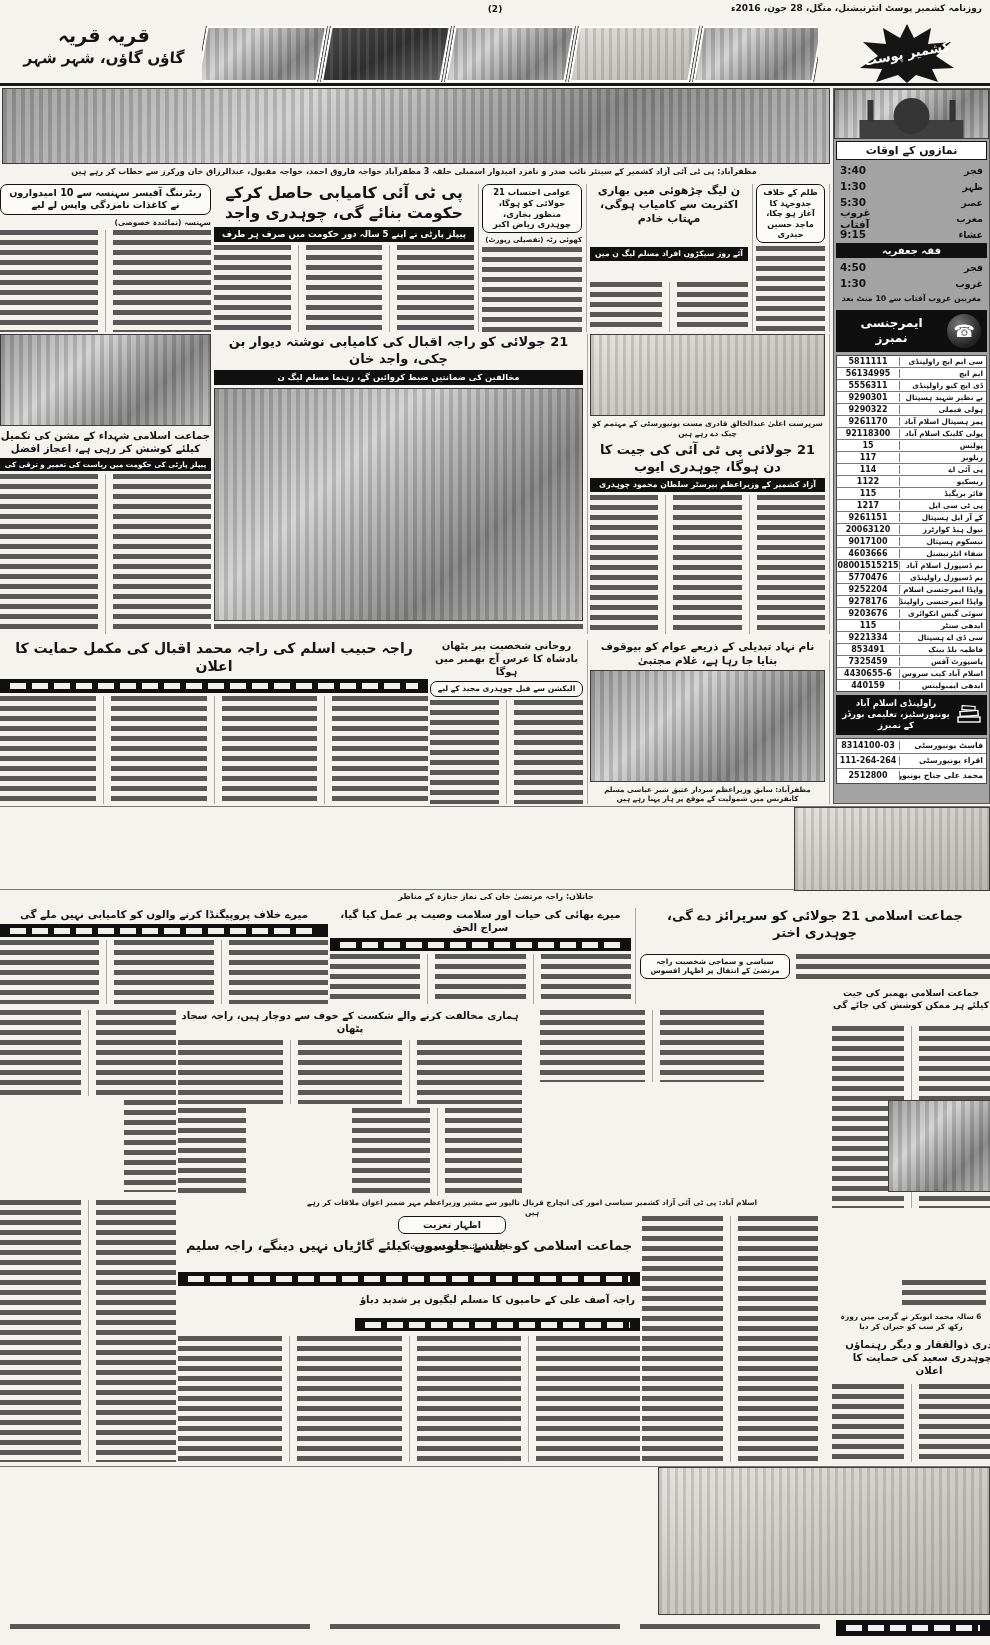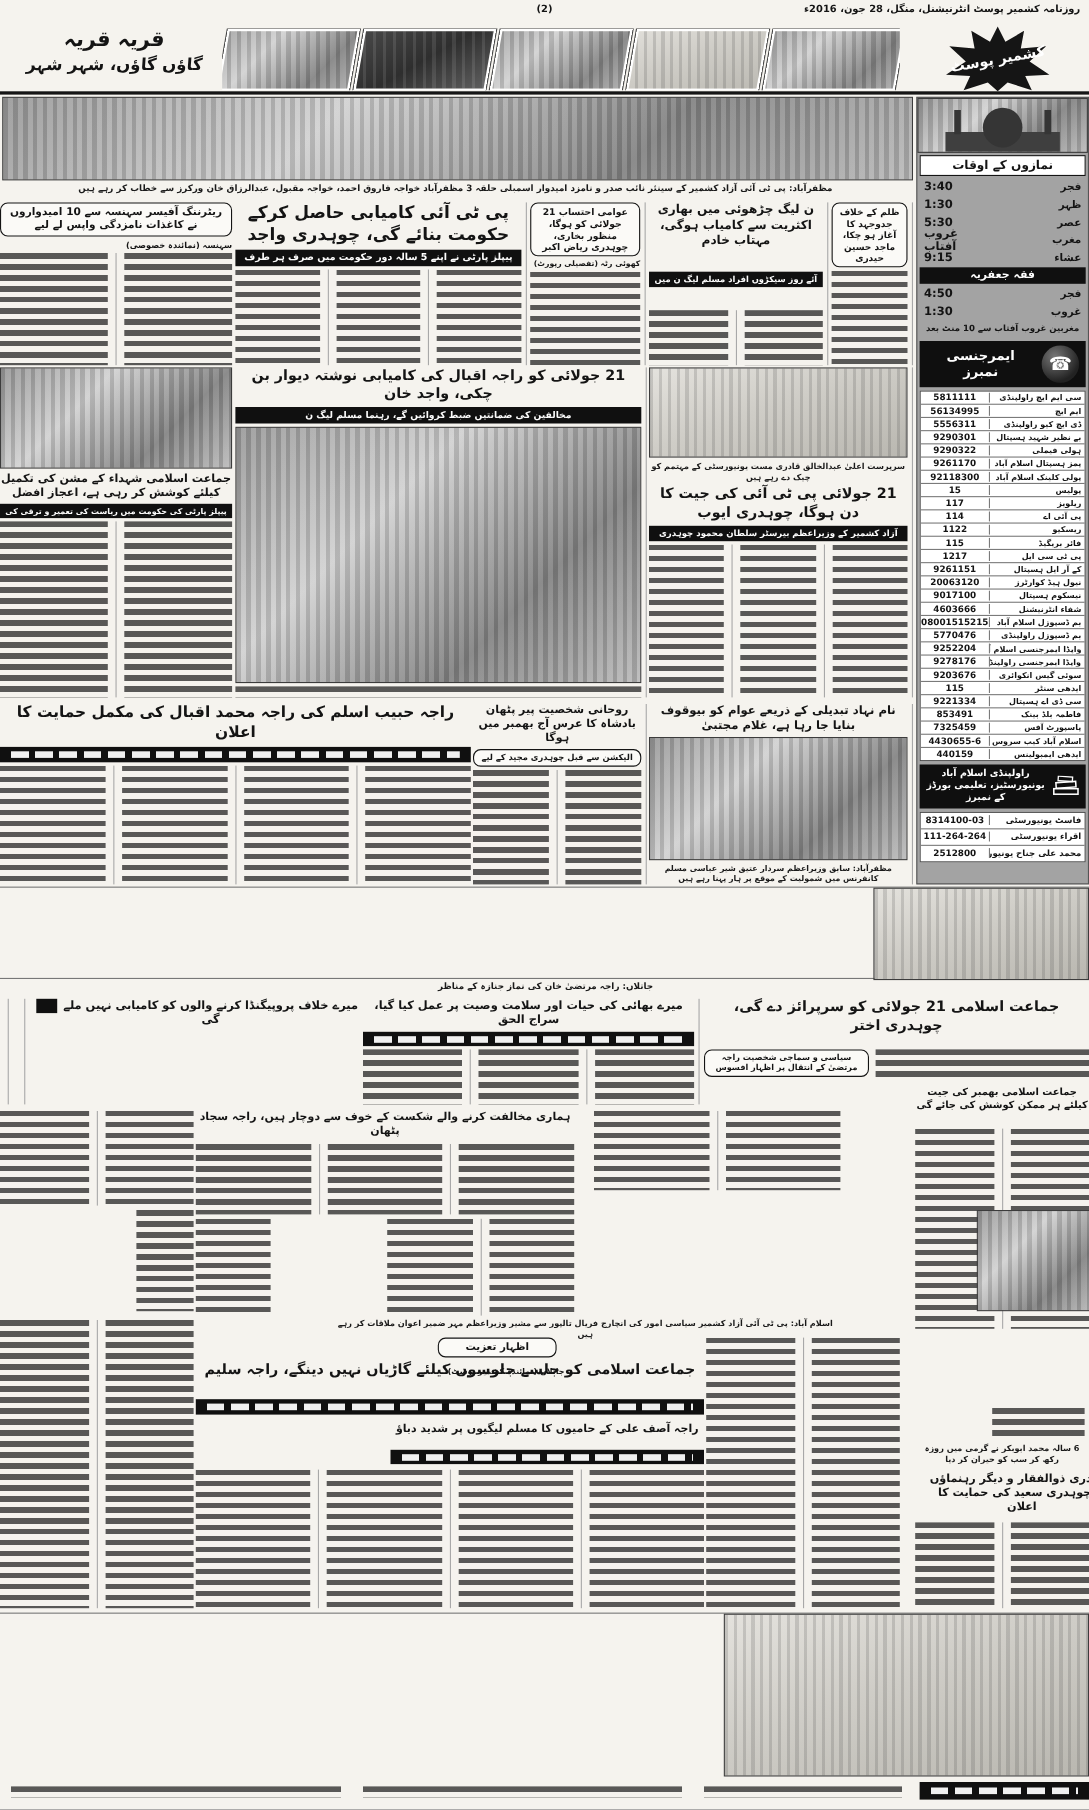--- a/index.html
+++ b/index.html
@@ -468,21 +468,21 @@
         </div>
       <div class="cols" style="flex:1;">
           <div class="sim"></div>
           <div class="vline"></div>
           <div class="sim"></div>
           <div class="vline"></div>
           <div class="sim"></div>
         </div>
     </div>
 
-    <div class="abs" style="left:0;top:0;width:328px;height:96px;display:flex;flex-direction:row;gap:3px;">
+    <div class="abs" style="left:0;top:0;width:328px;height:96px;display:flex;flex-direction:column;gap:3px;">
       <div class="hl" style="font-size:10.4px;">میرے خلاف پروپیگنڈا کرنے والوں کو کامیابی نہیں ملے گی</div>
       <div class="bar" style="height:13px;">
           <div class="barsim"></div>
         </div>
       <div class="cols" style="flex:1;">
           <div class="sim"></div>
           <div class="vline"></div>
           <div class="sim"></div>
           <div class="vline"></div>
           <div class="sim"></div>

